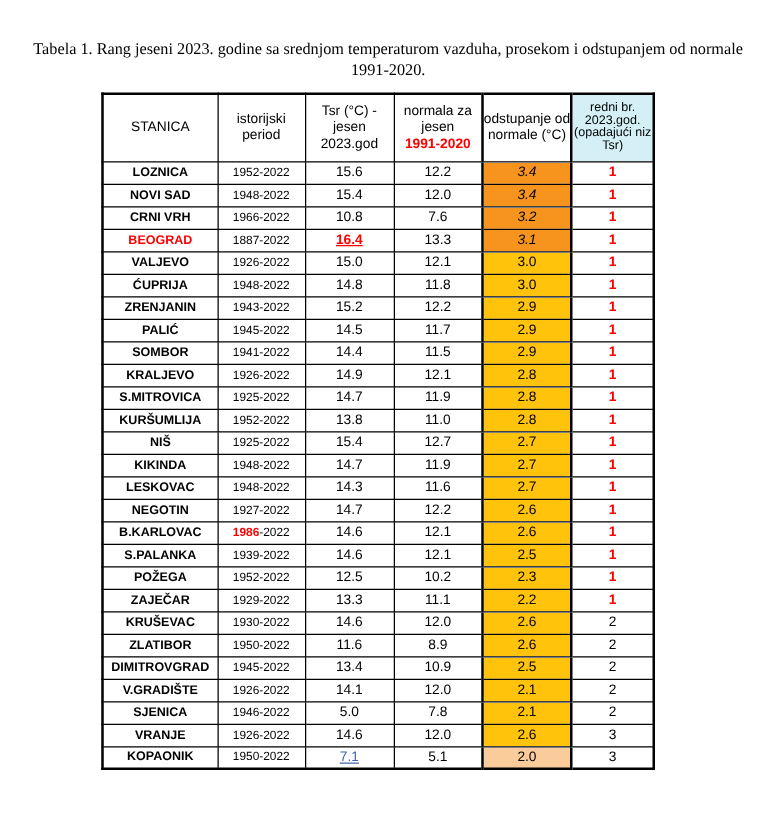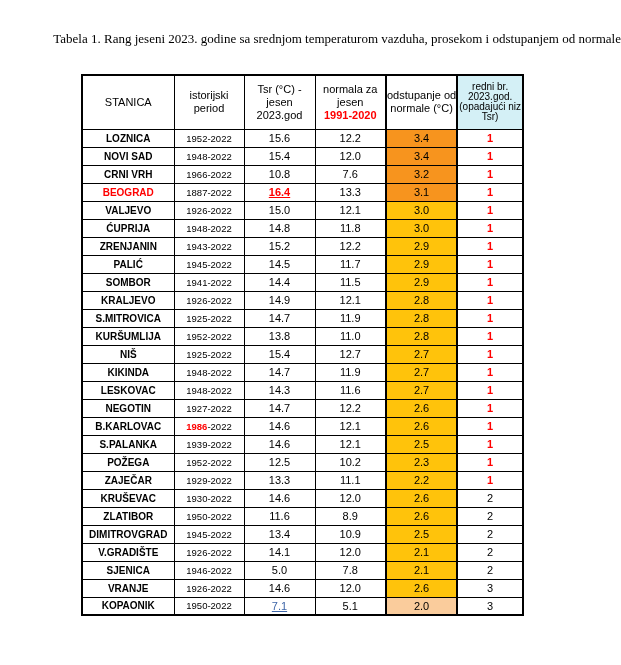--- a/index.html
+++ b/index.html
@@ -9,21 +9,21 @@
     --c-cyan:#D4F0F6;
     --c-red:#FF0000;
     --c-blue:#3E66A8;
   }
   html,body{margin:0;padding:0;background:#fff;}
   .page{
     position:relative;width:621px;height:665px;background:#fff;overflow:hidden;
     font-family:"Liberation Sans",sans-serif;color:#000;
   }
   .title{
-    position:absolute;top:30px;left:0;width:621px;text-align:right;
+    position:absolute;top:30px;left:0;width:621px;text-align:center;
     font-family:"Liberation Serif",serif;font-size:13px;line-height:17px;color:#000;
   }
   table.rang{
     position:absolute;left:81px;top:74px;
     border-collapse:collapse;table-layout:fixed;
     border:2px solid #000;
   }
   table.rang th,table.rang td{
     border:1.5px solid #000;
     padding:0;margin:0;overflow:hidden;white-space:nowrap;
@@ -34,31 +34,32 @@
   th{font-weight:normal;font-size:11px;line-height:13px;}
   th.h-rank{font-size:10px;line-height:10px;background:var(--c-cyan);}
   td{font-size:11px;}
   td.c-station{text-align:left;padding-left:3px;font-weight:bold;font-size:10px;}
   td.c-period{font-size:9.5px;}
   .b-thick{border-left-width:2.5px !important;border-right-width:2.5px !important;}
   .red-bold{color:var(--c-red);font-weight:bold;}
   .tsr-max{color:var(--c-red);font-weight:bold;text-decoration:underline;}
   .tsr-min{color:var(--c-blue);font-weight:normal;text-decoration:underline;}
   .rank-red{color:var(--c-red);font-weight:bold;}
-  .dev-orange{background:var(--c-orange);}
+  .dev-orange{background:var(--c-orange);font-style:italic;}
   .dev-gold{background:var(--c-gold);}
   .dev-peach{background:var(--c-peach);}
 </style>
 </head>
 <body>
 
 <div class="page">
 
   <div class="title">
     <div>Tabela 1. Rang jeseni 2023. godine sa srednjom temperaturom vazduha, prosekom i odstupanjem od normale</div>
+    <div>1991-2020.</div>
   </div>
 
   <table class="rang">
     <colgroup>
       <col style="width:92px">
         <col style="width:70px">
         <col style="width:71px">
       <col style="width:71px">
         <col style="width:70px">
         <col style="width:66px">

